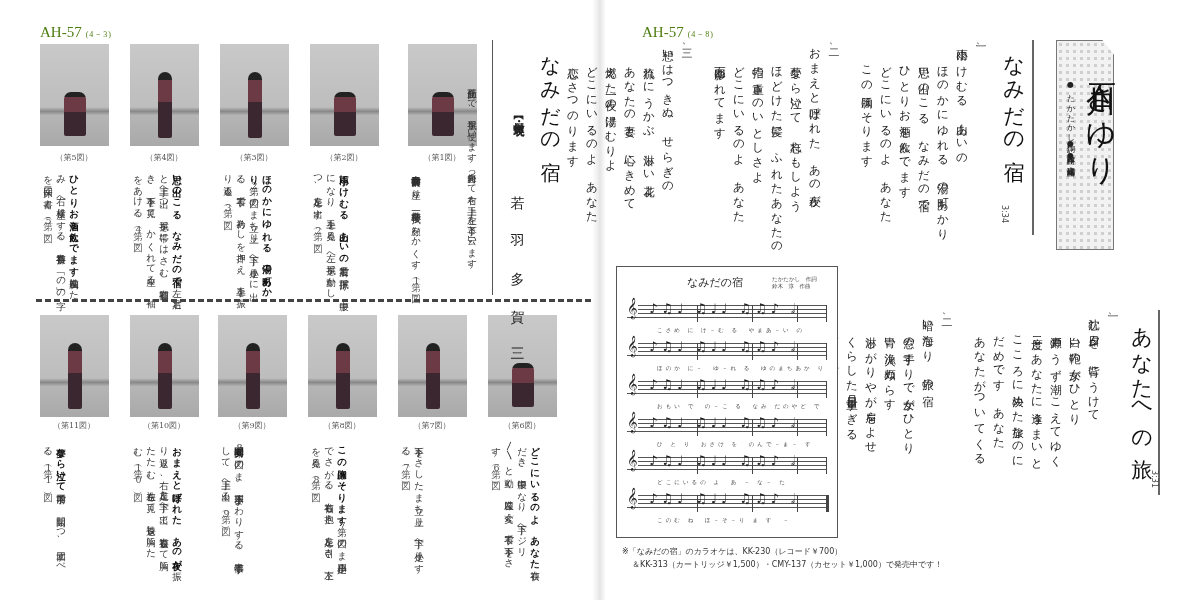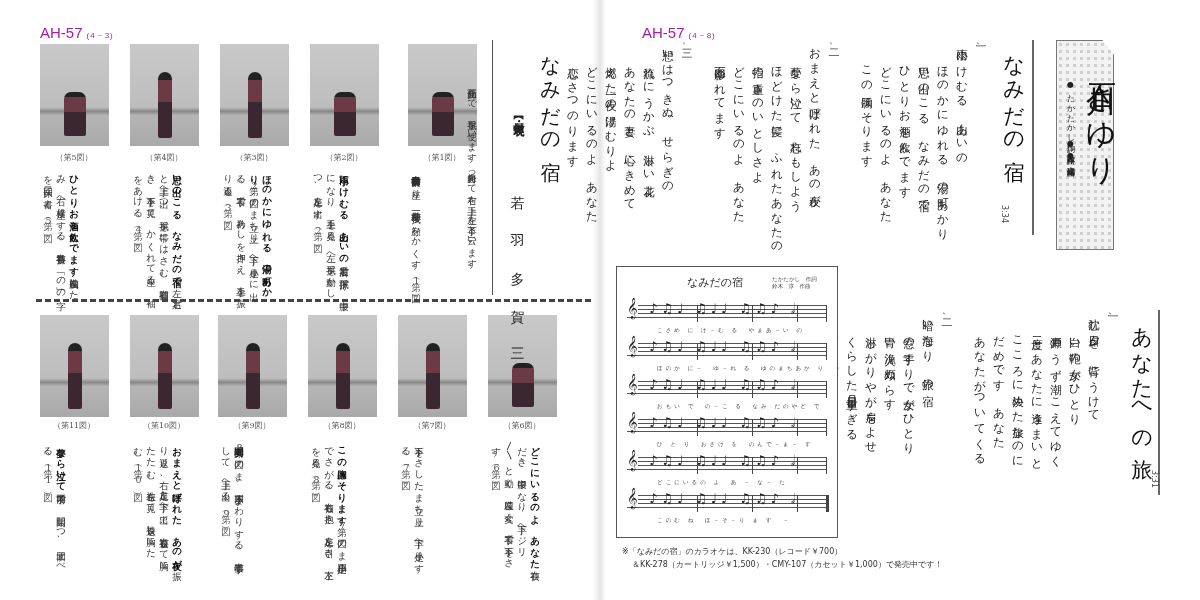--- a/index.html
+++ b/index.html
@@ -10,21 +10,21 @@
     color:#222;
   }
   .page { position:absolute; top:0; height:600px; background:#fff; }
   .page-left { left:0; width:598px; }
   .page-right { left:598px; width:602px; }
   .gutter {
     position:absolute; left:592px; top:0; width:14px; height:600px;
     background:linear-gradient(90deg,#fff 0%,#ececec 45%,#e4e4e4 55%,#fff 100%);
   }
   .code {
-    position:absolute; font-family:Liberation Sans, sans-serif; font-size:15px; color:#a21caf;
+    position:absolute; font-family:Liberation Serif, serif; font-size:15px; color:#4d7c0f;
   }
   .code small { font-size:8px; margin-left:4px; letter-spacing:1px; }
   .photo {
     position:absolute; width:69px; height:102px;
     background:linear-gradient(180deg,#c9c9c9 0%,#bdbdbd 62%,#888 66%,#b5b5b5 70%,#a9a9a9 100%);
     overflow:hidden;
   }
   .figure {
     position:absolute; left:28px; top:28px; width:14px; height:66px;
     background:linear-gradient(180deg,#222 0 12%,#6b3a44 12% 45%,#3b2730 45% 100%);
@@ -329,14 +329,14 @@
         <span class="bar" style="left:125px"></span>
         <span class="bar" style="left:170px"></span>
         <span class="bar" style="left:199px;width:3px"></span>
       </div>
       <div class="syl" style="top: 250px;">このむ ね　ほ－そ－り ま す　－</div>
     </div>
 </div>
 
 <div class="footnote">
   <div>※「なみだの宿」のカラオケは、KK-230（レコード￥700）</div>
-  <div style="padding-left:10px;">＆KK-278（カートリッジ￥1,500）・CMY-107（カセット￥1,000）で発売中です！</div>
+  <div style="padding-left:10px;">＆KK-313（カートリッジ￥1,500）・CMY-137（カセット￥1,000）で発売中です！</div>
 </div>
 
 </body></html>

